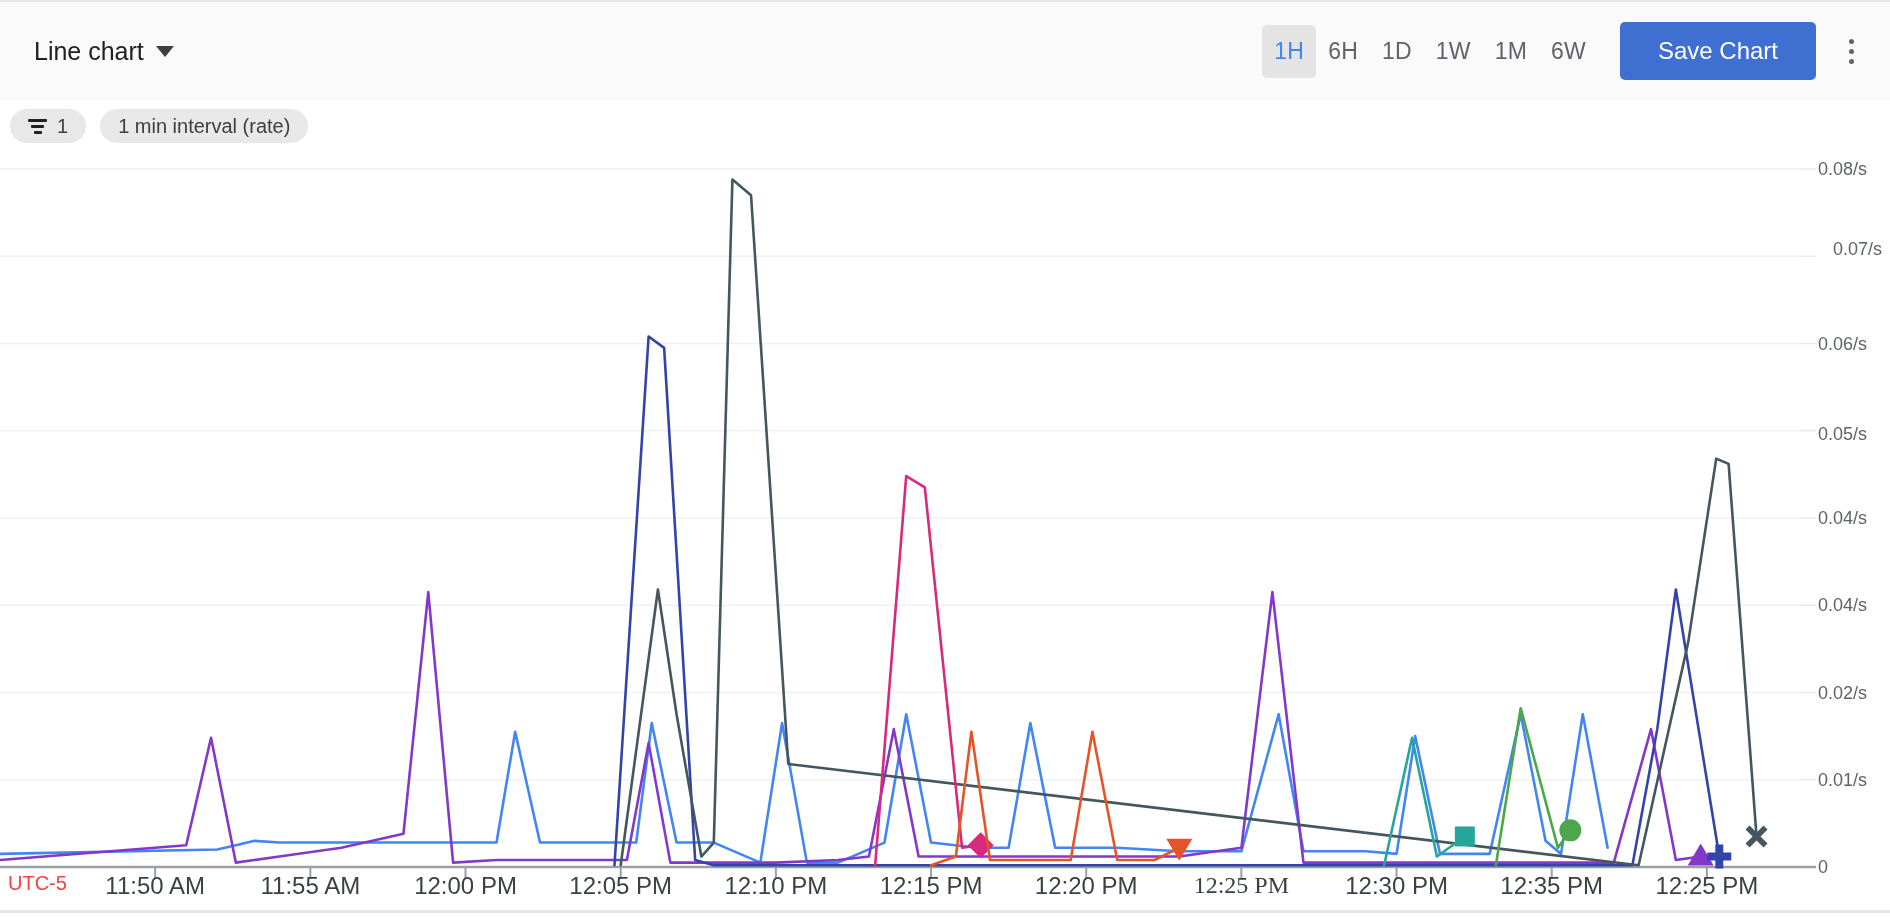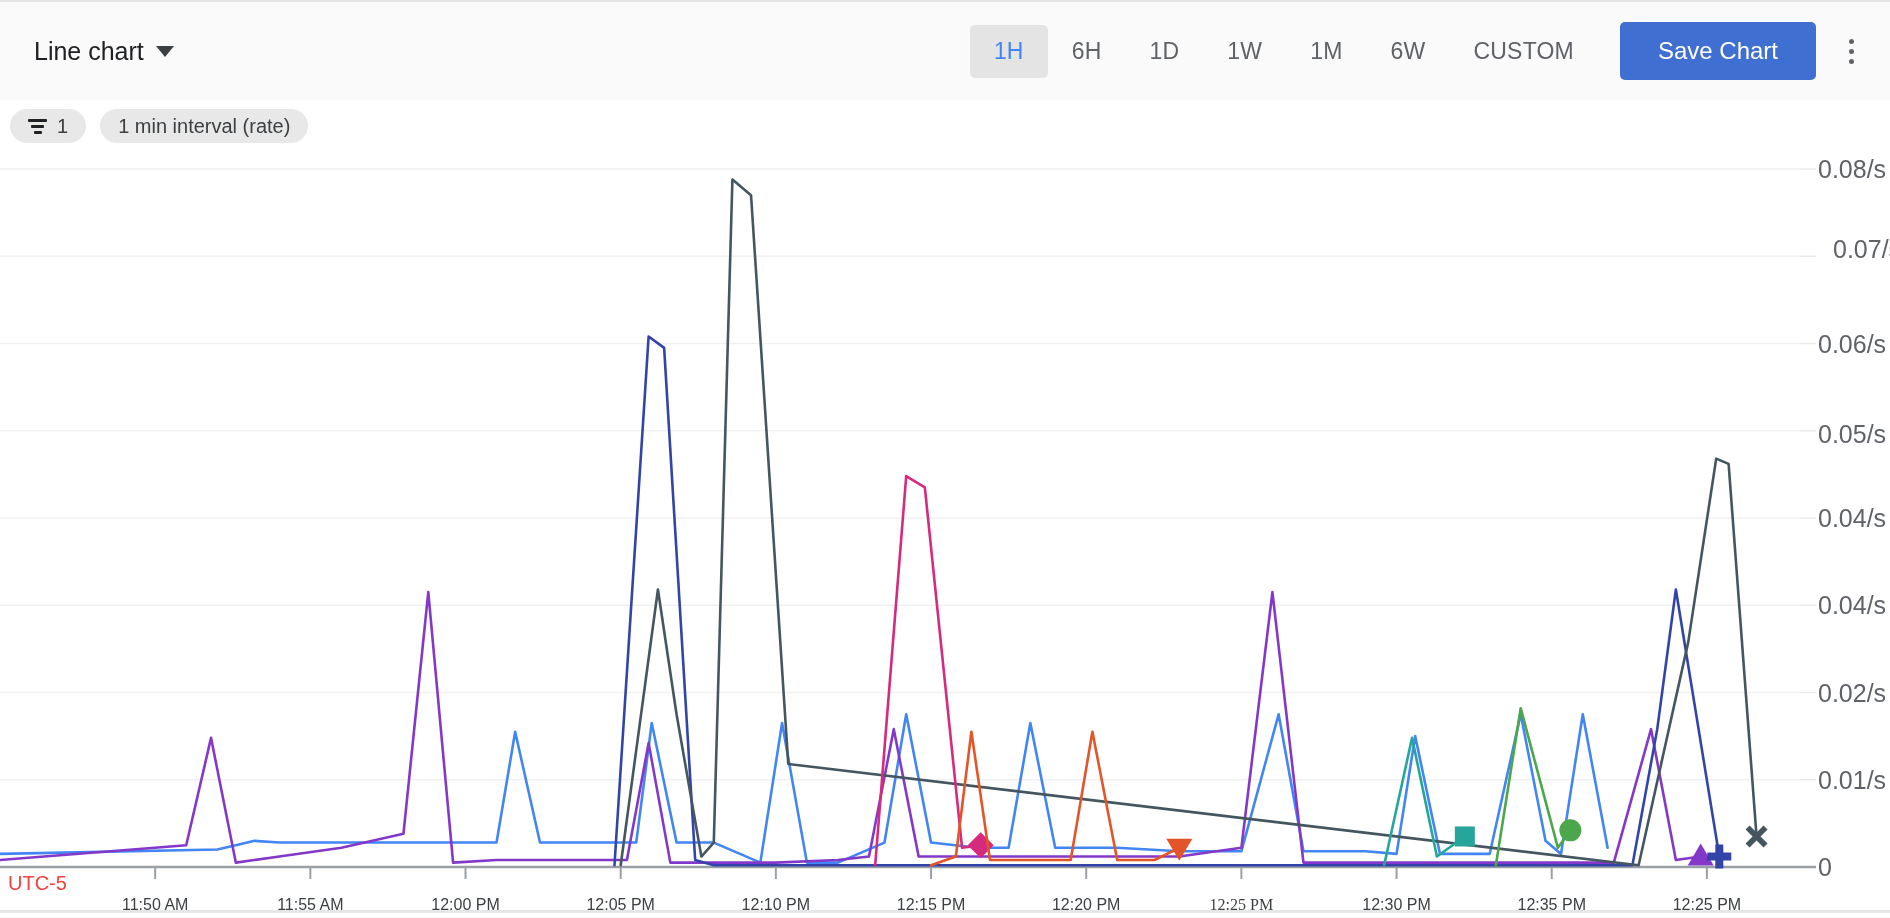--- a/index.html
+++ b/index.html
@@ -32,21 +32,21 @@
     border-right: 9px solid transparent;
     border-top: 11px solid #3c4043;
     display: inline-block;
   }
   #toolbar-right {
     margin-left: auto;
     display: flex; align-items: center; gap: 0px;
   }
   .range-btn {
     font-size: 23px; color: #5f6368;
-    padding: 13px 24px; border-radius: 5px;
+    padding: 13px 12px; border-radius: 5px;
     background: transparent; border: none;
     cursor: pointer; letter-spacing: .2px;
     font-family: "Liberation Sans", sans-serif;
     white-space: nowrap;
   }
   .range-btn.active { background: #e4e4e4; color: #4285f4; }
   #save-chart-button {
     margin-left: 22px;
     background: #3f6fd1;
     color: #ffffff;
@@ -89,28 +89,28 @@
 
   
   #plot-area {
     position: relative;
     height: 766px;
     background: #ffffff;
   }
   #plot-svg { display: block; width: 1890px; height: 766px; }
   .ylabel {
     position: absolute;
-    font-size: 25px; color: #5f6368;
+    font-size: 18px; color: #5f6368;
     left: 1818px; transform: translateY(-50%);
     white-space: nowrap;
   }
   .xlabel {
     position: absolute;
-    font-size: 16px; color: #3c4043;
-    top: 896px; transform: translateX(-50%);
+    font-size: 24px; color: #3c4043;
+    top: 872px; transform: translateX(-50%);
     white-space: nowrap;
   }
   #tz-label {
     position: absolute; top: 872px; left: 8px;
     font-size: 20px; color: #ef4444; text-align: center;
   }
   #bottom-rule {
     position: absolute; left: 0; top: 910px;
     width: 1890px; height: 3px; background: #e6e6e6;
   }
@@ -126,21 +126,20 @@
   </div>
 
   <div id="toolbar-right">
     <div id="range-group" style="display:flex;align-items:center;">
         <button class="range-btn active">1H</button>
         <button class="range-btn">6H</button>
         <button class="range-btn">1D</button>
         <button class="range-btn">1W</button>
         <button class="range-btn">1M</button>
         <button class="range-btn">6W</button>
-        <button class="range-btn">CUSTOM</button>
       </div>
 
     <button id="save-chart-button">Save Chart</button>
 
     <div id="overflow-menu-button">
       <span></span>
       <span></span>
       <span></span>
     </div>
   </div>

